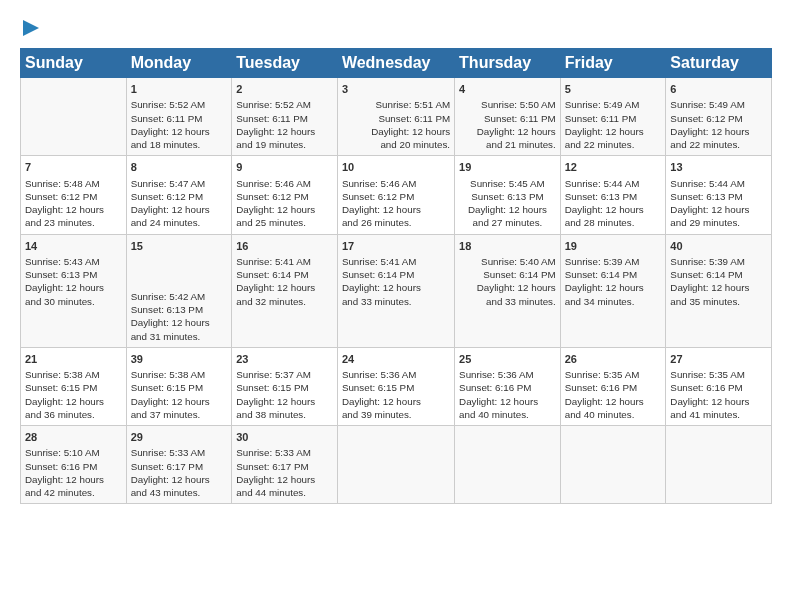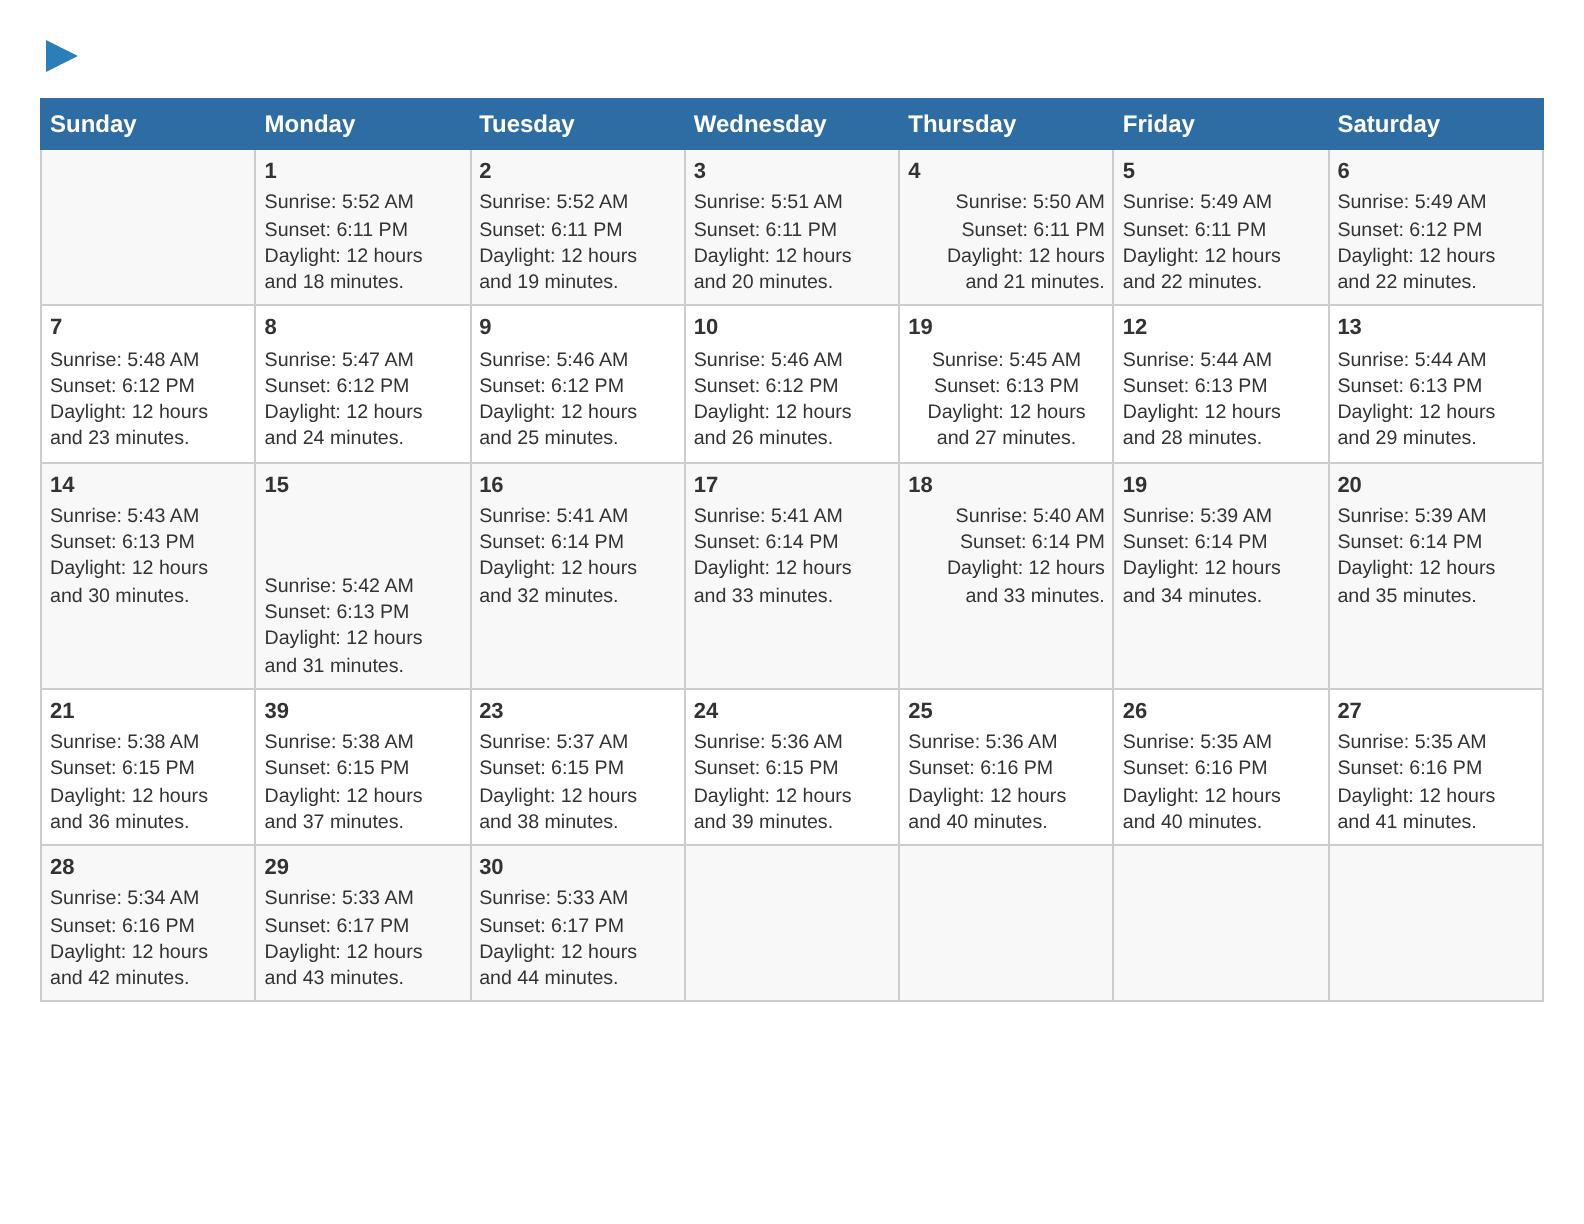--- a/index.html
+++ b/index.html
@@ -47,21 +47,21 @@
     table {
       width: 100%;
       border-collapse: collapse;
       font-size: 10.5px;
     }
     thead tr th {
       background: #2e6da4;
       color: #fff;
       padding: 5px 4px;
       text-align: left;
-      font-size: 12px;
+      font-size: 16px;
       border: 1px solid #2e6da4;
     }
     tbody tr td {
       border: 1px solid #ccc;
       padding: 4px 4px;
       vertical-align: top;
       background: #fff;
       font-size: 10px;
       color: #333;
       line-height: 1.4;
@@ -134,21 +134,21 @@
           </td>
           <td>
             <span class="day-num">2</span>
             <div class="day-info" style="white-space: pre-line;">Sunrise: 5:52 AM
 Sunset: 6:11 PM
 Daylight: 12 hours
 and 19 minutes.</div>
           </td>
           <td>
             <span class="day-num">3</span>
-            <div class="day-info" style="white-space: pre-line;">Sunrise: 5:51 AM
+            <div class="day-info" style="white-space: pre-line; text-align: right;">Sunrise: 5:51 AM
 Sunset: 6:11 PM
 Daylight: 12 hours
 and 20 minutes.</div>
           </td>
           <td>
             <span class="day-num">4</span>
             <div class="day-info" style="white-space: pre-line; text-align: right;">Sunrise: 5:50 AM
 Sunset: 6:11 PM
 Daylight: 12 hours
 and 21 minutes.</div>
@@ -256,21 +256,21 @@
 and 33 minutes.</div>
           </td>
           <td>
             <span class="day-num">19</span>
             <div class="day-info" style="white-space: pre-line;">Sunrise: 5:39 AM
 Sunset: 6:14 PM
 Daylight: 12 hours
 and 34 minutes.</div>
           </td>
           <td>
-            <span class="day-num">20</span>
+            <span class="day-num">40</span>
             <div class="day-info" style="white-space: pre-line;">Sunrise: 5:39 AM
 Sunset: 6:14 PM
 Daylight: 12 hours
 and 35 minutes.</div>
           </td>
         </tr>
         <tr>
           <td>
             <span class="day-num">21</span>
             <div class="day-info" style="white-space: pre-line;">Sunrise: 5:38 AM
@@ -317,21 +317,21 @@
             <span class="day-num">27</span>
             <div class="day-info" style="white-space: pre-line;">Sunrise: 5:35 AM
 Sunset: 6:16 PM
 Daylight: 12 hours
 and 41 minutes.</div>
           </td>
         </tr>
         <tr>
           <td>
             <span class="day-num">28</span>
-            <div class="day-info" style="white-space: pre-line;">Sunrise: 5:34 AM
+            <div class="day-info" style="white-space: pre-line;">Sunrise: 5:10 AM
 Sunset: 6:16 PM
 Daylight: 12 hours
 and 42 minutes.</div>
           </td>
           <td>
             <span class="day-num">29</span>
             <div class="day-info" style="white-space: pre-line;">Sunrise: 5:33 AM
 Sunset: 6:17 PM
 Daylight: 12 hours
 and 43 minutes.</div>

